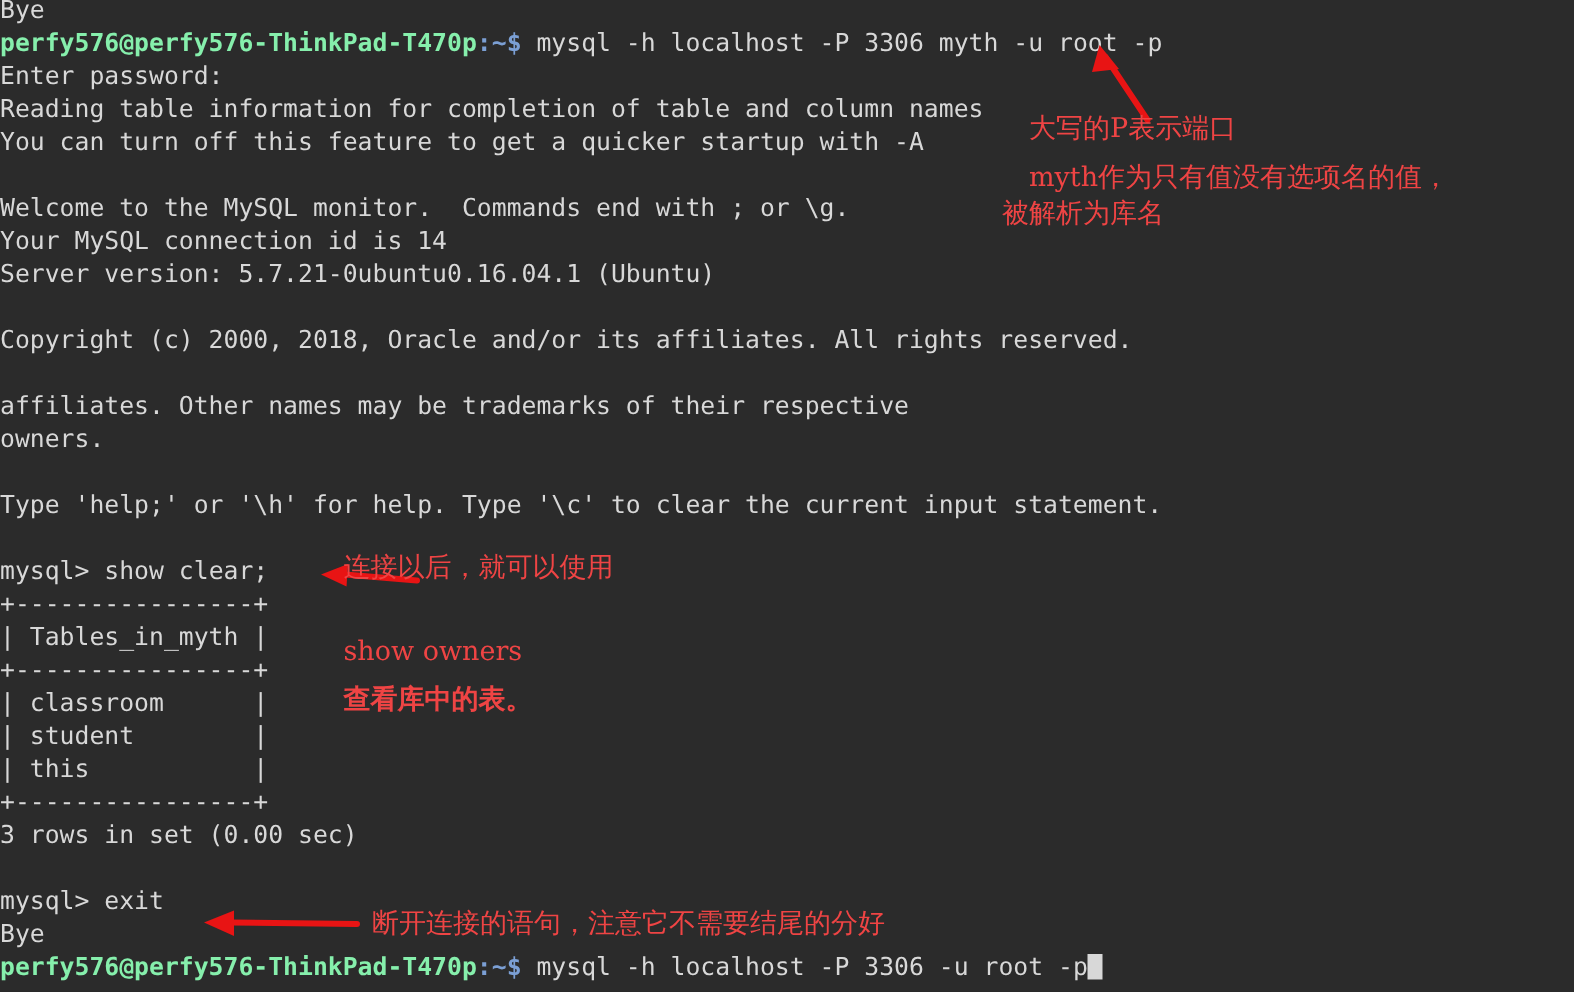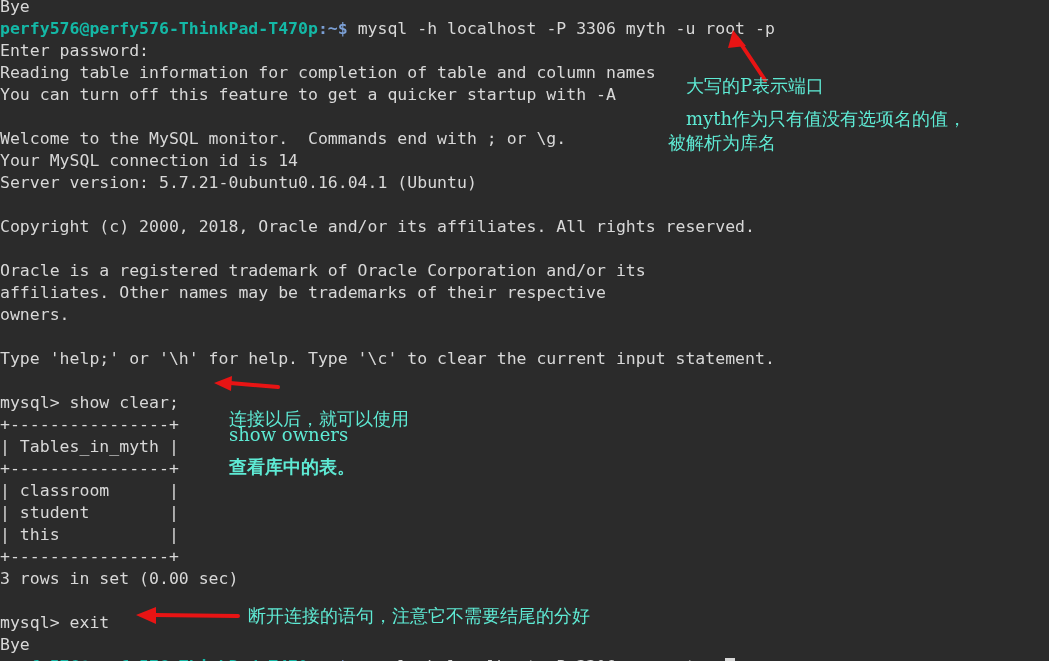--- a/index.html
+++ b/index.html
@@ -27,42 +27,42 @@
   }
   .line {
     height: 22px;
     white-space: pre;
     padding-left: 0px;
     font-family: "DejaVu Sans Mono", "Liberation Mono", monospace;
     font-size: 16.5px;
     line-height: 22px;
   }
   .prompt {
-    color: #14b8a6;
+    color: #86efac;
     font-weight: bold;
   }
   .pathpart {
     color: #7b9fd4;
     font-weight: bold;
   }
   .plain {
     color: #d8d8d8;
     font-weight: normal;
   }
   .cursor {
     display: inline-block;
     width: 10px;
     height: 17px;
     background: #d8d8d8;
     vertical-align: -3px;
   }
   
   .anno {
     position: absolute;
-    color: #5eead4;
+    color: #ef4444;
     font-family: "DejaVu Serif", "Liberation Serif", serif;
     font-size: 18px;
     line-height: 22px;
     white-space: pre;
     font-weight: normal;
   }
   .anno-en {
     font-family: "DejaVu Serif", "Liberation Serif", serif;
   }
   svg.arrow {
@@ -81,21 +81,20 @@
       <div class="line">Enter password:</div>
       <div class="line">Reading table information for completion of table and column names</div>
       <div class="line">You can turn off this feature to get a quicker startup with -A</div>
       <div class="line"></div>
       <div class="line">Welcome to the MySQL monitor.  Commands end with ; or \g.</div>
       <div class="line">Your MySQL connection id is 14</div>
       <div class="line">Server version: 5.7.21-0ubuntu0.16.04.1 (Ubuntu)</div>
       <div class="line"></div>
       <div class="line">Copyright (c) 2000, 2018, Oracle and/or its affiliates. All rights reserved.</div>
       <div class="line"></div>
-      <div class="line">Oracle is a registered trademark of Oracle Corporation and/or its</div>
       <div class="line">affiliates. Other names may be trademarks of their respective</div>
       <div class="line">owners.</div>
       <div class="line"></div>
       <div class="line">Type 'help;' or '\h' for help. Type '\c' to clear the current input statement.</div>
       <div class="line"></div>
       <div class="line"><span class="plain">mysql&gt; </span><span class="plain">show clear;</span></div>
       <div class="line">+----------------+</div>
       <div class="line">| Tables_in_myth |</div>
       <div class="line">+----------------+</div>
       <div class="line">| classroom      |</div>
@@ -123,21 +122,21 @@
     <line x1="104" y1="11" x2="20" y2="10" stroke="#e81414" stroke-width="4" stroke-linecap="round"></line>
     <polygon points="2,10 22,2 22,19" fill="#e81414"></polygon>
   </svg>
 
   <div class="anno" style="left:686px; top:75px;">大写的P表示端口</div>
 
   <div class="anno" style="left:686px; top:108px;">myth作为只有值没有选项名的值，</div>
 
   <div class="anno" style="left:668px; top:132px;">被解析为库名</div>
 
-  <div class="anno" style="left:229px; top:408px;">连接以后，就可以使用</div>
+  <div class="anno" style="left:229px; top:368px;">连接以后，就可以使用</div>
 
   <div class="anno anno-en" style="left:229px; top:424px;">show owners</div>
 
   <div class="anno" style="left:229px; top:456px;font-weight:bold;">查看库中的表。</div>
 
   <div class="anno" style="left:248px; top:605px;">断开连接的语句，注意它不需要结尾的分好</div>
 
 </div>
 
 </body></html>

